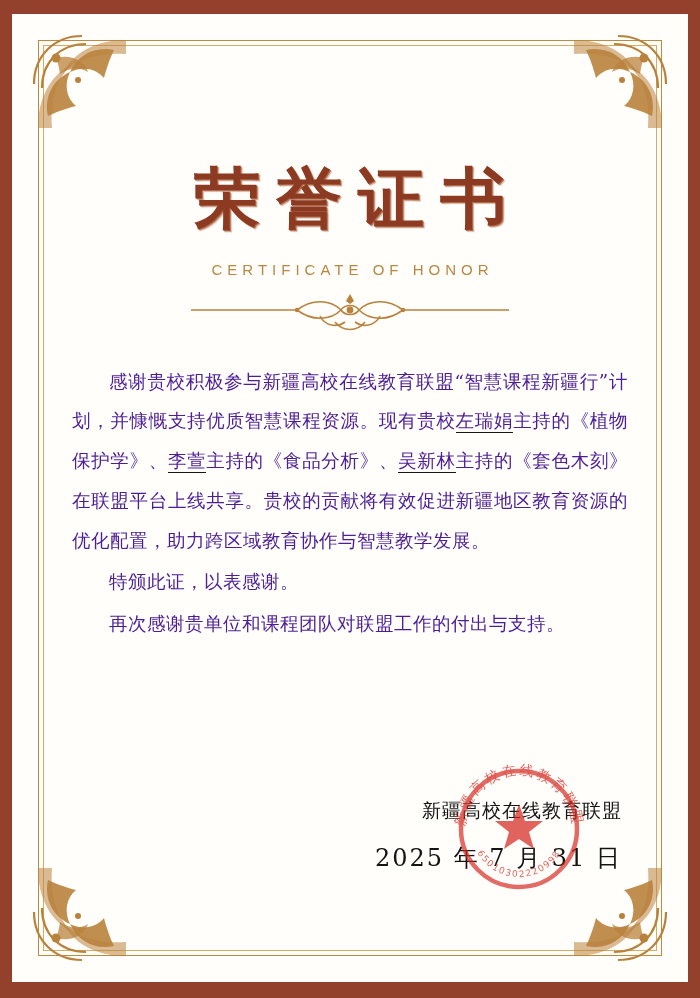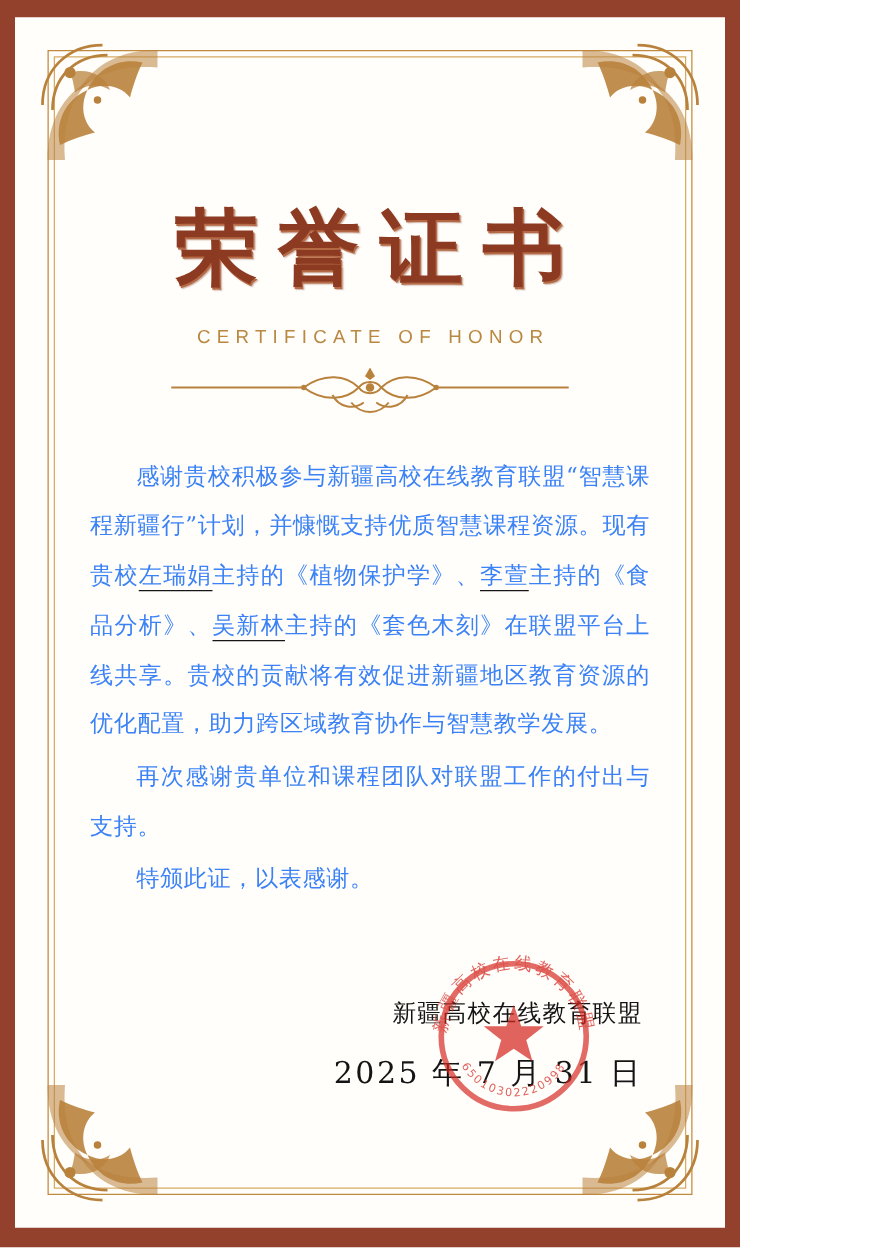--- a/index.html
+++ b/index.html
@@ -10,21 +10,21 @@
     width: 700px;
     height: 998px;
     background: #ffffff;
     font-family: "Liberation Serif", serif;
     overflow: hidden;
   }
 
   
   .certificate {
     position: relative;
-    width: 592px;
+    width: 700px;
     height: 998px;
     box-sizing: border-box;
     background: #ffffff;
     border-top: 14px solid #93402c;
     border-bottom: 16px solid #93402c;
     border-left: 12px solid #93402c;
     border-right: 12px solid #93402c;
   }
   .paper {
     position: absolute;
@@ -109,21 +109,21 @@
     font-size: 19px;
     color: #1b1b1b;
     font-family: "DejaVu Serif", "Liberation Serif", serif;
     letter-spacing: 1px;
   }
 
   .body-text {
     margin-top: 22px;
     font-size: 18.5px;
     line-height: 2.15;
-    color: #3b82f6;
+    color: #4c1d95;
     font-family: "DejaVu Serif", "Liberation Serif", serif;
     text-align: justify;
     letter-spacing: 0.5px;
   }
   .para { text-indent: 2em; margin: 0; }
   .para + .para { margin-top: 2px; }
   .u { border-bottom: 1.3px solid #161616; padding-bottom: 1px; }
 
   
   .sign-block {
@@ -261,22 +261,22 @@
             <path d="M165 0 L169 7 L165 10 L161 7 Z"></path>
           </g>
         </svg>
       </div>
 
 
       <div class="body-text">
         <p class="para">
           感谢贵校积极参与新疆高校在线教育联盟“智慧课程新疆行”计划，并慷慨支持优质智慧课程资源。现有贵校<span class="u">左瑞娟</span>主持的<span>《植物保护学》</span>、<span class="u">李萱</span>主持的<span>《食品分析》</span>、<span class="u">吴新林</span>主持的<span>《套色木刻》</span>在联盟平台上线共享。贵校的贡献将有效促进新疆地区教育资源的优化配置，助力跨区域教育协作与智慧教学发展。
         </p>
+        <p class="para">特颁此证，以表感谢。</p>
         <p class="para">再次感谢贵单位和课程团队对联盟工作的付出与支持。</p>
-        <p class="para">特颁此证，以表感谢。</p>
       </div>
 
       <div class="sign-block">
         <div class="sign-org">新疆高校在线教育联盟</div>
         <div class="sign-date">2025 年 7 月 31 日</div>
       </div>
 
       <div class="seal">
         <svg viewBox="0 0 150 150" xmlns="http://www.w3.org/2000/svg">
           <defs>

